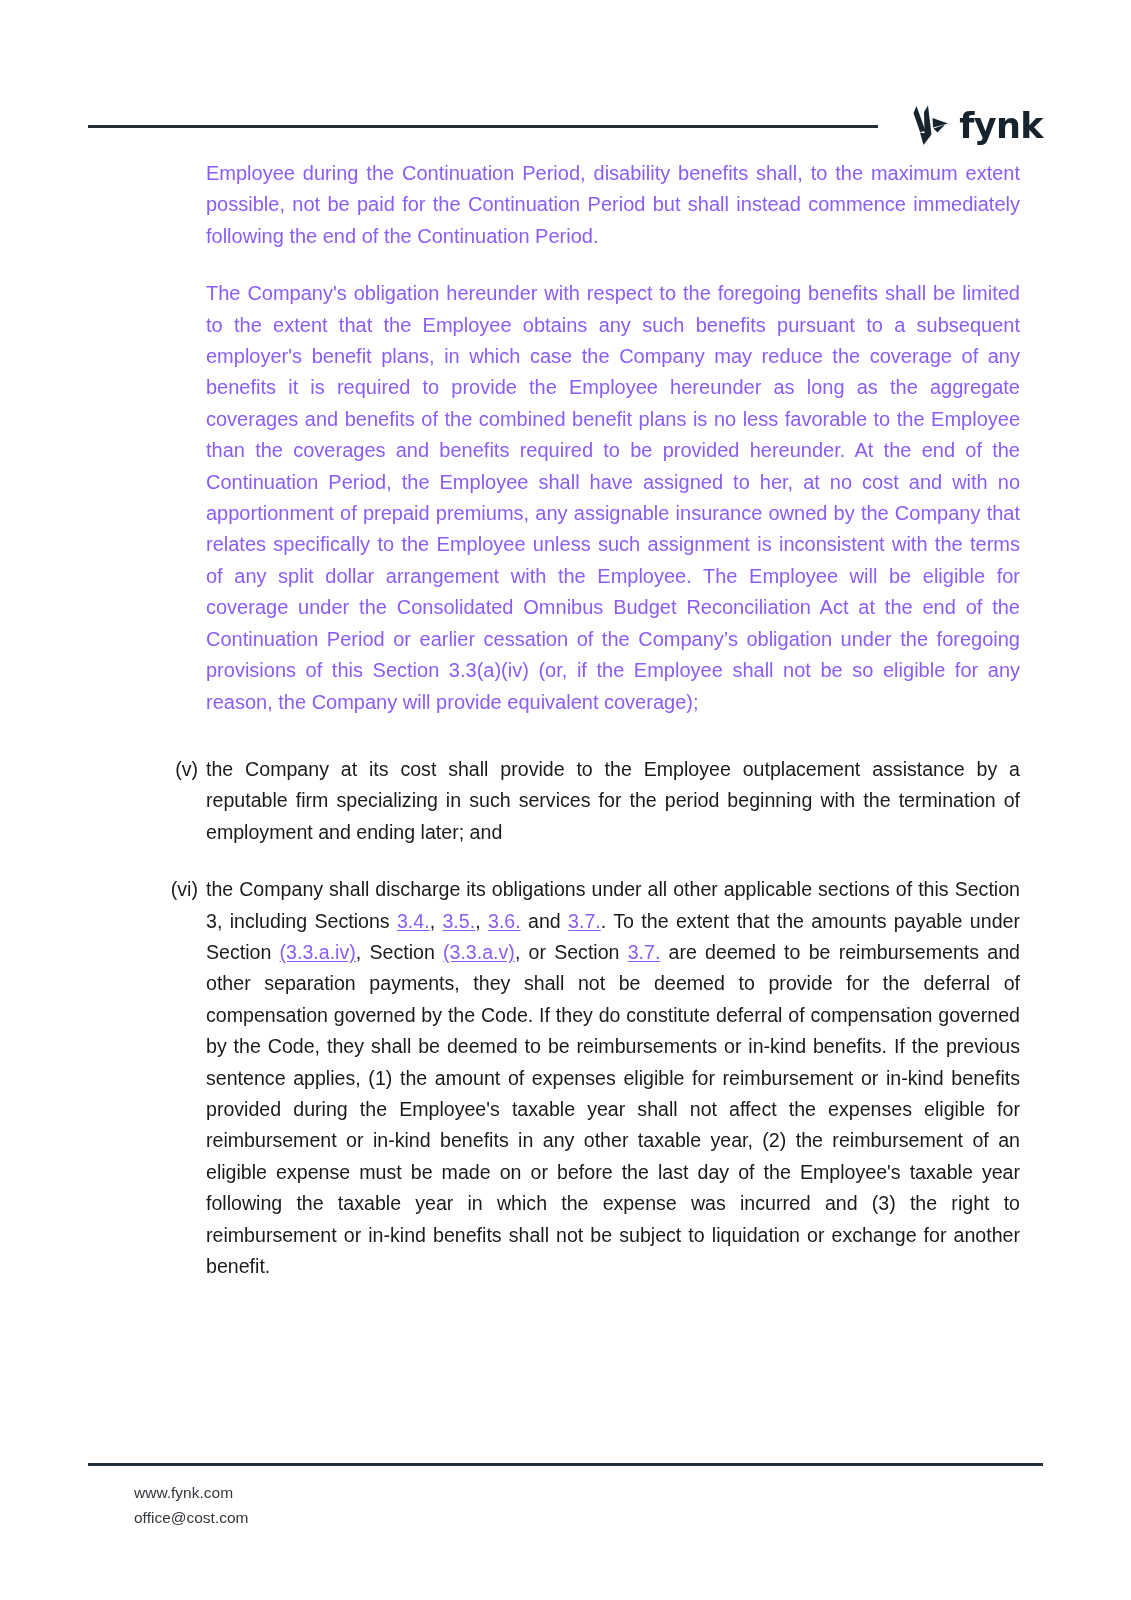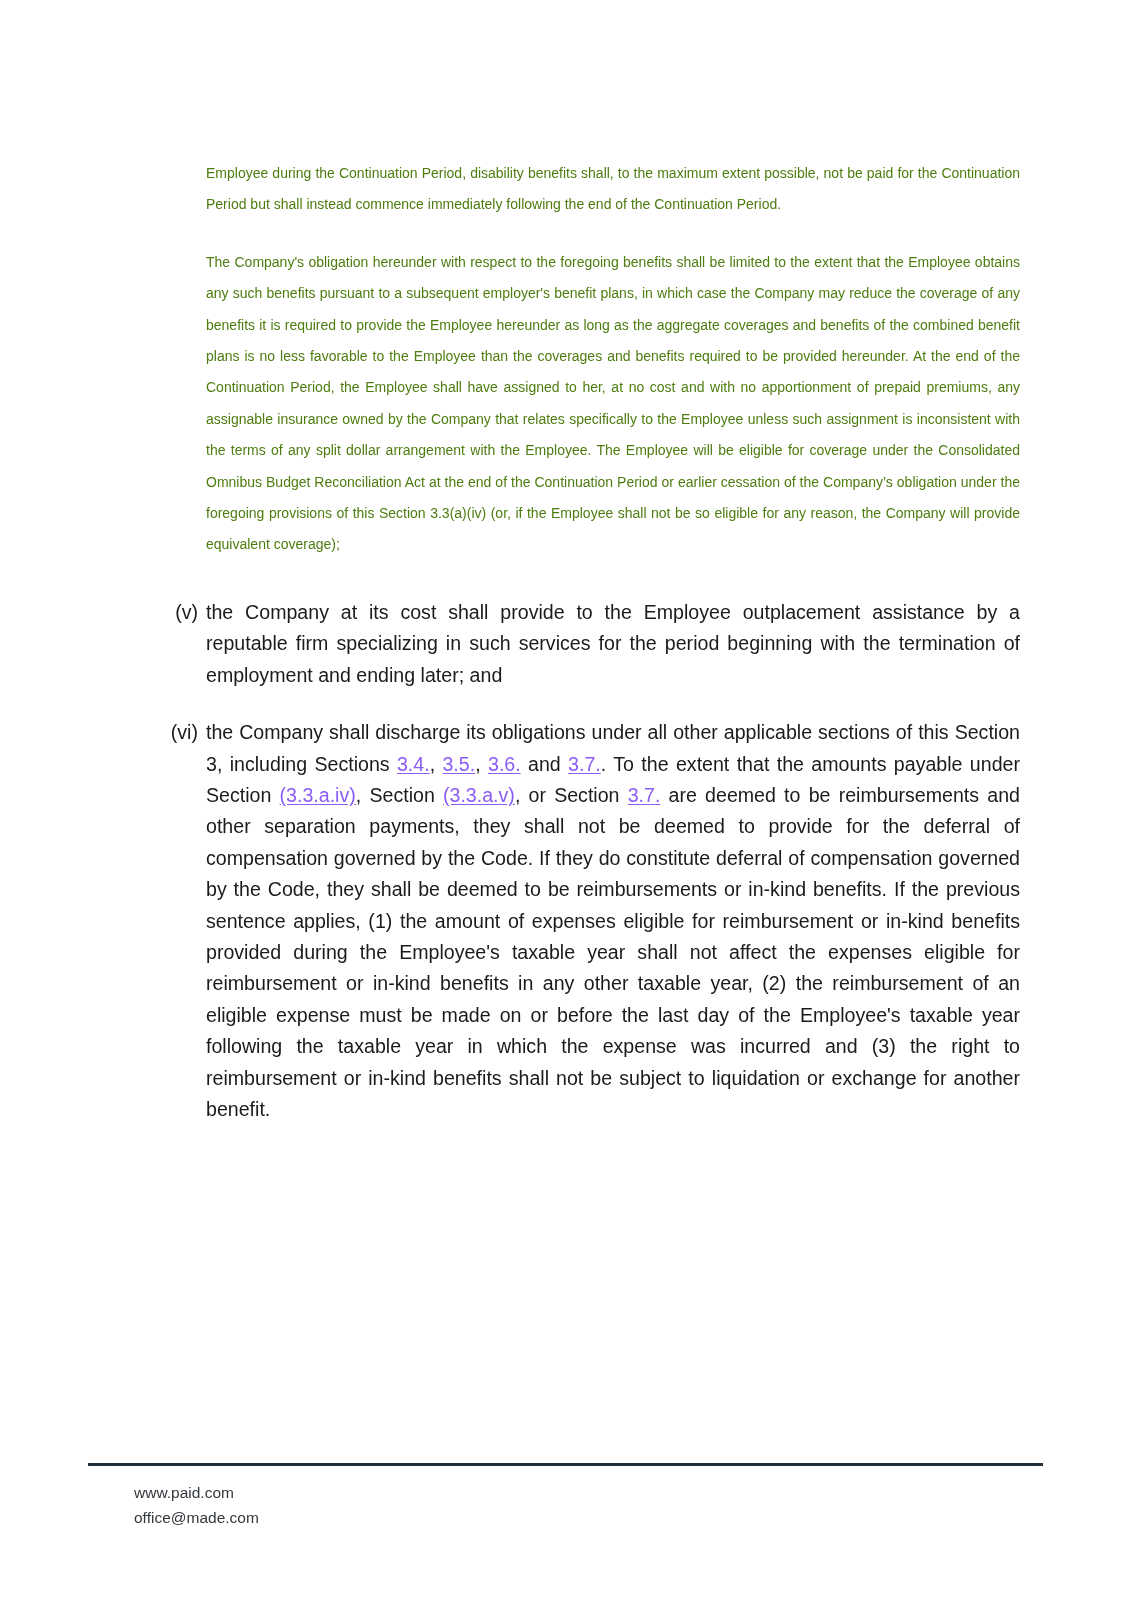--- a/index.html
+++ b/index.html
@@ -64,25 +64,25 @@
   
   .content {
     position: absolute;
     top: 158px;
     left: 164px;
     width: 856px;
   }
 
   p.para {
     margin: 0 0 26px 0;
-    font-size: 14px;
+    font-size: 20px;
     line-height: 31.4px;
     text-align: justify;
     text-justify: inter-word;
-    color: #4d7c0f;
+    color: #8b5cf6;
     padding-left: 42px;
   }
   p.para:last-child { margin-bottom: 0; }
 
   .list-item {
     display: flex;
     align-items: flex-start;
     margin: 0 0 26px 0;
     font-size: 19.6px;
     line-height: 31.4px;
@@ -130,20 +130,33 @@
     line-height: 25px;
     color: #33383d;
   }
   .footer-lines div { white-space: nowrap; }
 </style>
 </head>
 <body>
 
 <div class="page">
 
+  <div class="header">
+    <div class="header-rule"></div>
+    <div class="brand">
+      <svg class="brand-mark" viewBox="0 0 46 42">
+        <polygon points="12.5,2 21.5,27 16,28 9.5,9" fill="#17242e"></polygon>
+        <polygon points="24,1.5 27.5,30.5 20.5,30 20,8" fill="#17242e"></polygon>
+        <polygon points="16,28.5 27.5,30.5 19.5,41" fill="#17242e"></polygon>
+        <polygon points="28.5,14 44,19.5 29,23.5" fill="#17242e"></polygon>
+        <polygon points="29.5,24.5 41,20.5 33.5,28.5" fill="#17242e"></polygon>
+      </svg>
+      <span class="brand-word">fynk</span>
+    </div>
+  </div>
 
   <div class="content">
 
     <p class="para">Employee during the Continuation Period, disability benefits shall, to the maximum extent possible, not be paid for the Continuation Period but shall instead commence immediately following the end of the Continuation Period.</p>
 
     <p class="para">The Company's obligation hereunder with respect to the foregoing benefits shall be limited to the extent that the Employee obtains any such benefits pursuant to a subsequent employer's benefit plans, in which case the Company may reduce the coverage of any benefits it is required to provide the Employee hereunder as long as the aggregate coverages and benefits of the combined benefit plans is no less favorable to the Employee than the coverages and benefits required to be provided hereunder. At the end of the Continuation Period, the Employee shall have assigned to her, at no cost and with no apportionment of prepaid premiums, any assignable insurance owned by the Company that relates specifically to the Employee unless such assignment is inconsistent with the terms of any split dollar arrangement with the Employee. The Employee will be eligible for coverage under the Consolidated Omnibus Budget Reconciliation Act at the end of the Continuation Period or earlier cessation of the Company’s obligation under the foregoing provisions of this Section 3.3(a)(iv) (or, if the Employee shall not be so eligible for any reason, the Company will provide equivalent coverage);</p>
 
     <div class="list-item gap-before-v">
       <span class="list-marker">(v)</span>
       <span class="list-body">the Company at its cost shall provide to the Employee outplacement assistance by a reputable firm specializing in such services for the period beginning with the termination of employment and ending later; and</span>
@@ -152,18 +165,18 @@
     <div class="list-item gap-before-vi">
       <span class="list-marker">(vi)</span>
       <span class="list-body"><span>the Company shall discharge its obligations under all other applicable sections of this Section 3, including Sections </span><a class="ref" href="#">3.4.</a><span>, </span><a class="ref" href="#">3.5.</a><span>, </span><a class="ref" href="#">3.6.</a><span> and </span><a class="ref" href="#">3.7.</a><span>. To the extent that the amounts payable under Section </span><a class="ref" href="#">(3.3.a.iv)</a><span>, Section </span><a class="ref" href="#">(3.3.a.v)</a><span>, or Section </span><a class="ref" href="#">3.7.</a><span> are deemed to be reimbursements and other separation payments, they shall not be deemed to provide for the deferral of compensation governed by the Code. If they do constitute deferral of compensation governed by the Code, they shall be deemed to be reimbursements or in-kind benefits. If the previous sentence applies, (1) the amount of expenses eligible for reimbursement or in-kind benefits provided during the Employee's taxable year shall not affect the expenses eligible for reimbursement or in-kind benefits in any other taxable year, (2) the reimbursement of an eligible expense must be made on or before the last day of the Employee's taxable year following the taxable year in which the expense was incurred and (3) the right to reimbursement or in-kind benefits shall not be subject to liquidation or exchange for another benefit.</span></span>
     </div>
 
   </div>
 
   <div class="footer">
     <div class="footer-rule"></div>
     <div class="footer-lines">
-      <div>www.paid.com</div>
-      <div>office@made.com</div>
+      <div>www.fynk.com</div>
+      <div>office@cost.com</div>
     </div>
   </div>
 
 </div>
 
 </body></html>

